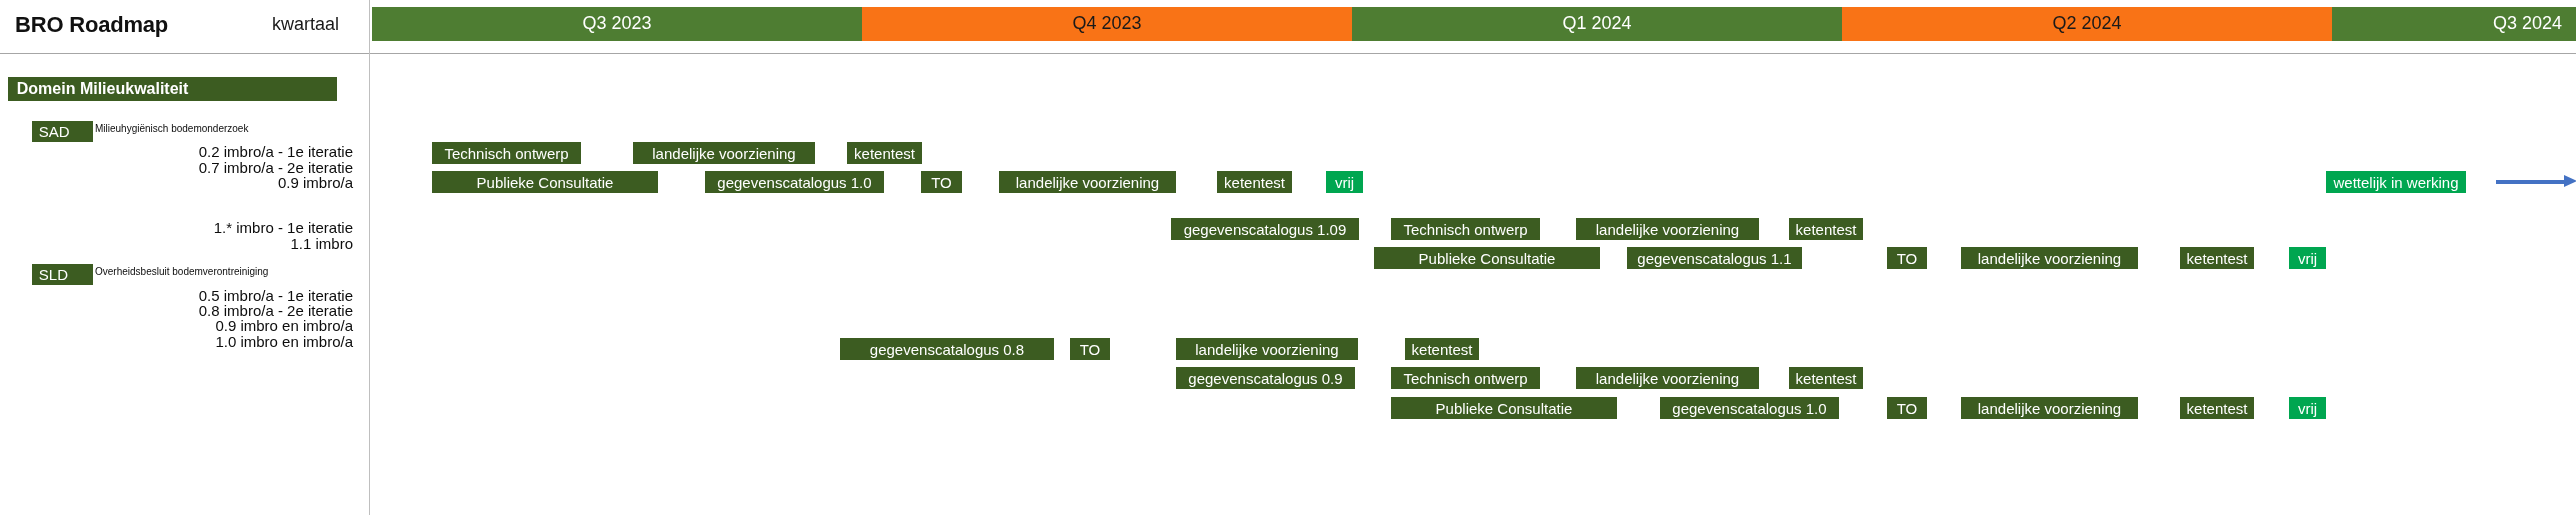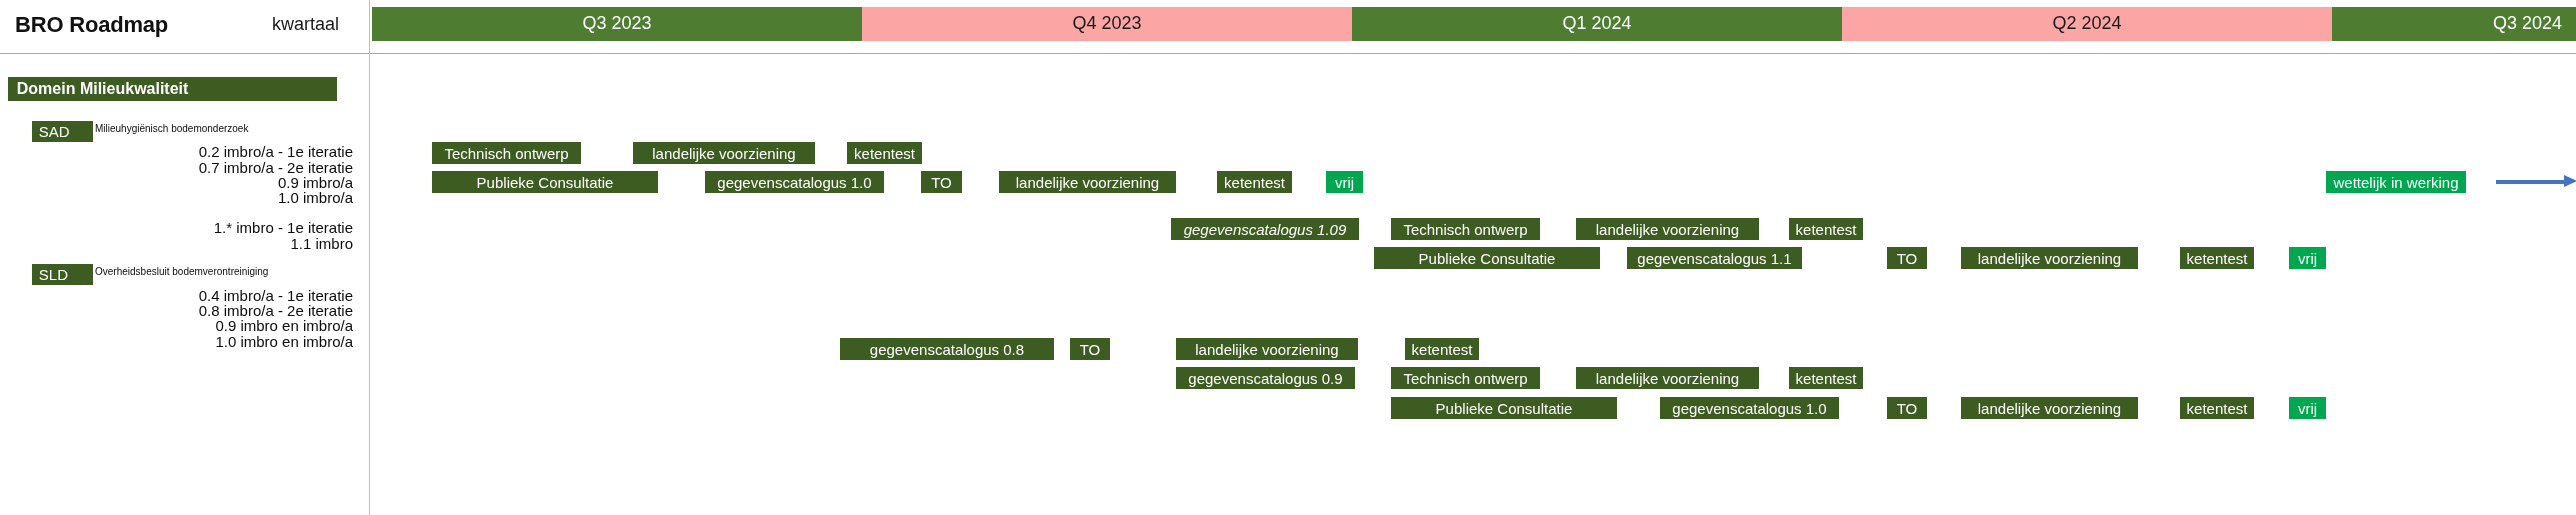--- a/index.html
+++ b/index.html
@@ -46,21 +46,21 @@
   }
   .quarter {
     height: 34px;
     display: flex;
     align-items: center;
     justify-content: center;
     font-size: 18px;
     flex: 0 0 auto;
   }
   .quarter.dark { background: #4e7d32; color: #ffffff; }
-  .quarter.light { background: #fca5a5; color: #1a1a1a; }
+  .quarter.light { background: #f97316; color: #1a1a1a; }
   .quarter.partial { justify-content: flex-end; padding-right: 15px; }
 
   
   #top-rule {
     position: absolute;
     left: 0; top: 53px;
     width: 2576px; height: 0.8px;
     background: #a6a6a6;
   }
   #col-divider {
@@ -167,49 +167,48 @@
 
   <div id="sidebar">
     <div class="domain-header">Domein Milieukwaliteit</div>
   <div class="group-row" style="top: 68px;">
         <div class="group-tag">SAD</div>
         <div class="group-name">Milieuhygiënisch bodemonderzoek</div>
       </div>
       <div class="sub-row" style="top: 90px;">0.2 imbro/a - 1e iteratie</div>
       <div class="sub-row" style="top: 106px;">0.7 imbro/a - 2e iteratie</div>
       <div class="sub-row" style="top: 121px;">0.9 imbro/a</div>
-      <div class="sub-row" style="top: 136px;">1.0 imbro/a</div>
       <div class="sub-row" style="top: 166px;">1.* imbro - 1e iteratie</div>
       <div class="sub-row" style="top: 182px;">1.1 imbro</div>
       <div class="group-row" style="top: 211px;">
         <div class="group-tag">SLD</div>
         <div class="group-name">Overheidsbesluit bodemverontreiniging</div>
       </div>
-      <div class="sub-row" style="top: 234px;">0.4 imbro/a - 1e iteratie</div>
+      <div class="sub-row" style="top: 234px;">0.5 imbro/a - 1e iteratie</div>
       <div class="sub-row" style="top: 249px;">0.8 imbro/a - 2e iteratie</div>
       <div class="sub-row" style="top: 264px;">0.9 imbro en imbro/a</div>
       <div class="sub-row" style="top: 280px;">1.0 imbro en imbro/a</div>
     </div>
 
   <div id="timeline">
       <div class="bar dark" style="left: 408px; top: 89px; width: 149px;">Technisch ontwerp</div>
       <div class="bar dark" style="left: 609px; top: 89px; width: 182px;">landelijke voorziening</div>
       <div class="bar dark" style="left: 823px; top: 89px; width: 75px;">ketentest</div>
       <div class="bar dark" style="left: 408px; top: 118px; width: 226px;">Publieke Consultatie</div>
       <div class="bar dark" style="left: 681px; top: 118px; width: 179px;">gegevenscatalogus 1.0</div>
       <div class="bar dark" style="left: 897px; top: 118px; width: 41px;">TO</div>
       <div class="bar dark" style="left: 975px; top: 118px; width: 177px;">landelijke voorziening</div>
       <div class="bar dark" style="left: 1193px; top: 118px; width: 75px;">ketentest</div>
       <div class="bar free" style="left: 1302px; top: 118px; width: 37px;">vrij</div>
       <div class="bar free" style="left: 2302px; top: 118px; width: 140px;">wettelijk in werking</div>
       <div class="arrow" style="left: 2472px; top: 118px; width: 81px;">
         <div class="shaft" style="width: 68px;"></div>
         <div class="head" style="left: 68px;"></div>
       </div>
-      <div class="bar dark" style="left: 1147px; top: 165px; width: 188px; font-style: italic;">gegevenscatalogus 1.09</div>
+      <div class="bar dark" style="left: 1147px; top: 165px; width: 188px;">gegevenscatalogus 1.09</div>
       <div class="bar dark" style="left: 1367px; top: 165px; width: 149px;">Technisch ontwerp</div>
       <div class="bar dark" style="left: 1552px; top: 165px; width: 183px;">landelijke voorziening</div>
       <div class="bar dark" style="left: 1765px; top: 165px; width: 74px;">ketentest</div>
       <div class="bar dark" style="left: 1350px; top: 194px; width: 226px;">Publieke Consultatie</div>
       <div class="bar dark" style="left: 1603px; top: 194px; width: 175px;">gegevenscatalogus 1.1</div>
       <div class="bar dark" style="left: 1863px; top: 194px; width: 40px;">TO</div>
       <div class="bar dark" style="left: 1937px; top: 194px; width: 177px;">landelijke voorziening</div>
       <div class="bar dark" style="left: 2156px; top: 194px; width: 74px;">ketentest</div>
       <div class="bar free" style="left: 2265px; top: 194px; width: 37px;">vrij</div>
       <div class="bar dark" style="left: 816px; top: 285px; width: 214px;">gegevenscatalogus 0.8</div>

